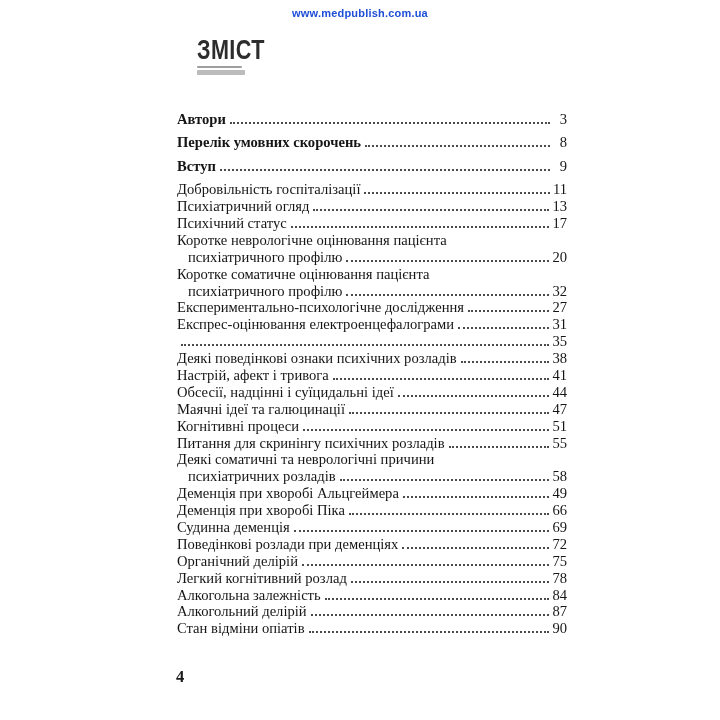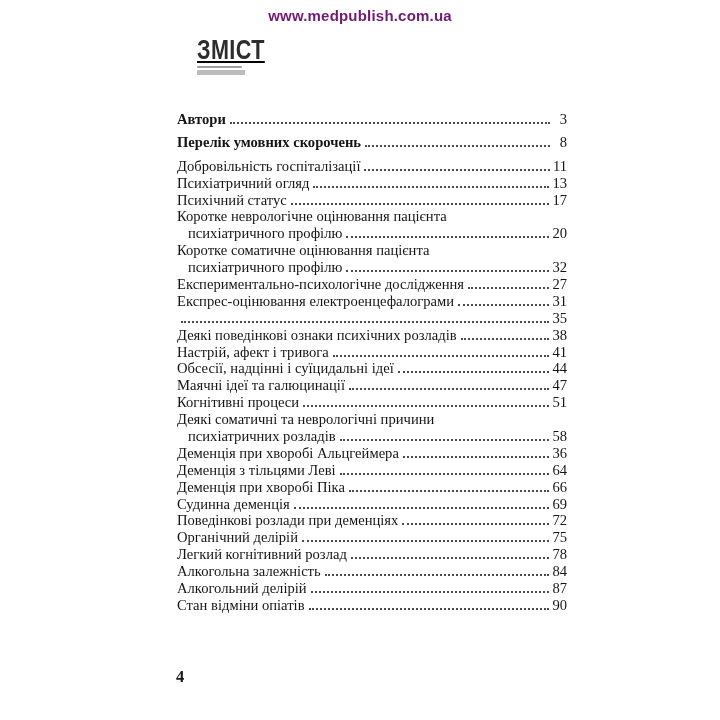--- a/index.html
+++ b/index.html
@@ -14,35 +14,34 @@
   }
   .watermark {
     position: absolute;
     left: 0; right: 0;
     text-align: center;
     font-family: "Liberation Sans", sans-serif;
     font-weight: 700;
   }
   .watermark.top {
     top: 7px;
-    font-size: 15px;
-    color: #701a75;
+    font-size: 11px;
+    color: #1d4ed8;
     letter-spacing: 0.2px;
   }
   .watermark.bottom {
     bottom: 8px;
     font-size: 13px;
     color: #9e9e9e;
     font-weight: 700;
   }
   .title-block {
     position: absolute;
     left: 197px;
     top: 37px;
-    text-decoration: underline;
   }
   .title-block h1 {
     font-family: "Liberation Sans", sans-serif;
     font-weight: 700;
     font-size: 27px;
     line-height: 26px;
     color: #2d2d2d;
     letter-spacing: 0.5px;
     transform: scaleX(0.80);
     transform-origin: left bottom;
@@ -108,20 +107,25 @@
       <div class="toc-row bold">
         <span class="toc-label">Автори</span>
         <span class="leader"></span>
         <span class="toc-page">3</span>
       </div>
       <div class="toc-row bold">
         <span class="toc-label">Перелік умовних скорочень</span>
         <span class="leader"></span>
         <span class="toc-page">8</span>
       </div>
+      <div class="toc-row bold">
+        <span class="toc-label">Вступ</span>
+        <span class="leader"></span>
+        <span class="toc-page">9</span>
+      </div>
       <div class="toc-row">
         <span class="toc-label">Добровільність госпіталізації</span>
         <span class="leader"></span>
         <span class="toc-page">11</span>
       </div>
       <div class="toc-row">
         <span class="toc-label">Психіатричний огляд</span>
         <span class="leader"></span>
         <span class="toc-page">13</span>
       </div>
@@ -179,36 +183,36 @@
         <span class="toc-label">Маячні ідеї та галюцинації</span>
         <span class="leader"></span>
         <span class="toc-page">47</span>
       </div>
       <div class="toc-row">
         <span class="toc-label">Когнітивні процеси</span>
         <span class="leader"></span>
         <span class="toc-page">51</span>
       </div>
       <div class="toc-row">
+        <span class="toc-label">Питання для скринінгу психічних розладів</span>
+        <span class="leader"></span>
+        <span class="toc-page">55</span>
+      </div>
+      <div class="toc-row">
         <span class="toc-label">Деякі соматичні та неврологічні причини</span>
       </div>
       <div class="toc-row">
         <span class="toc-label indent">психіатричних розладів</span>
         <span class="leader"></span>
         <span class="toc-page">58</span>
       </div>
       <div class="toc-row">
         <span class="toc-label">Деменція при хворобі Альцгеймера</span>
         <span class="leader"></span>
-        <span class="toc-page">36</span>
-      </div>
-      <div class="toc-row">
-        <span class="toc-label">Деменція з тільцями Леві</span>
-        <span class="leader"></span>
-        <span class="toc-page">64</span>
+        <span class="toc-page">49</span>
       </div>
       <div class="toc-row">
         <span class="toc-label">Деменція при хворобі Піка</span>
         <span class="leader"></span>
         <span class="toc-page">66</span>
       </div>
       <div class="toc-row">
         <span class="toc-label">Судинна деменція</span>
         <span class="leader"></span>
         <span class="toc-page">69</span>

